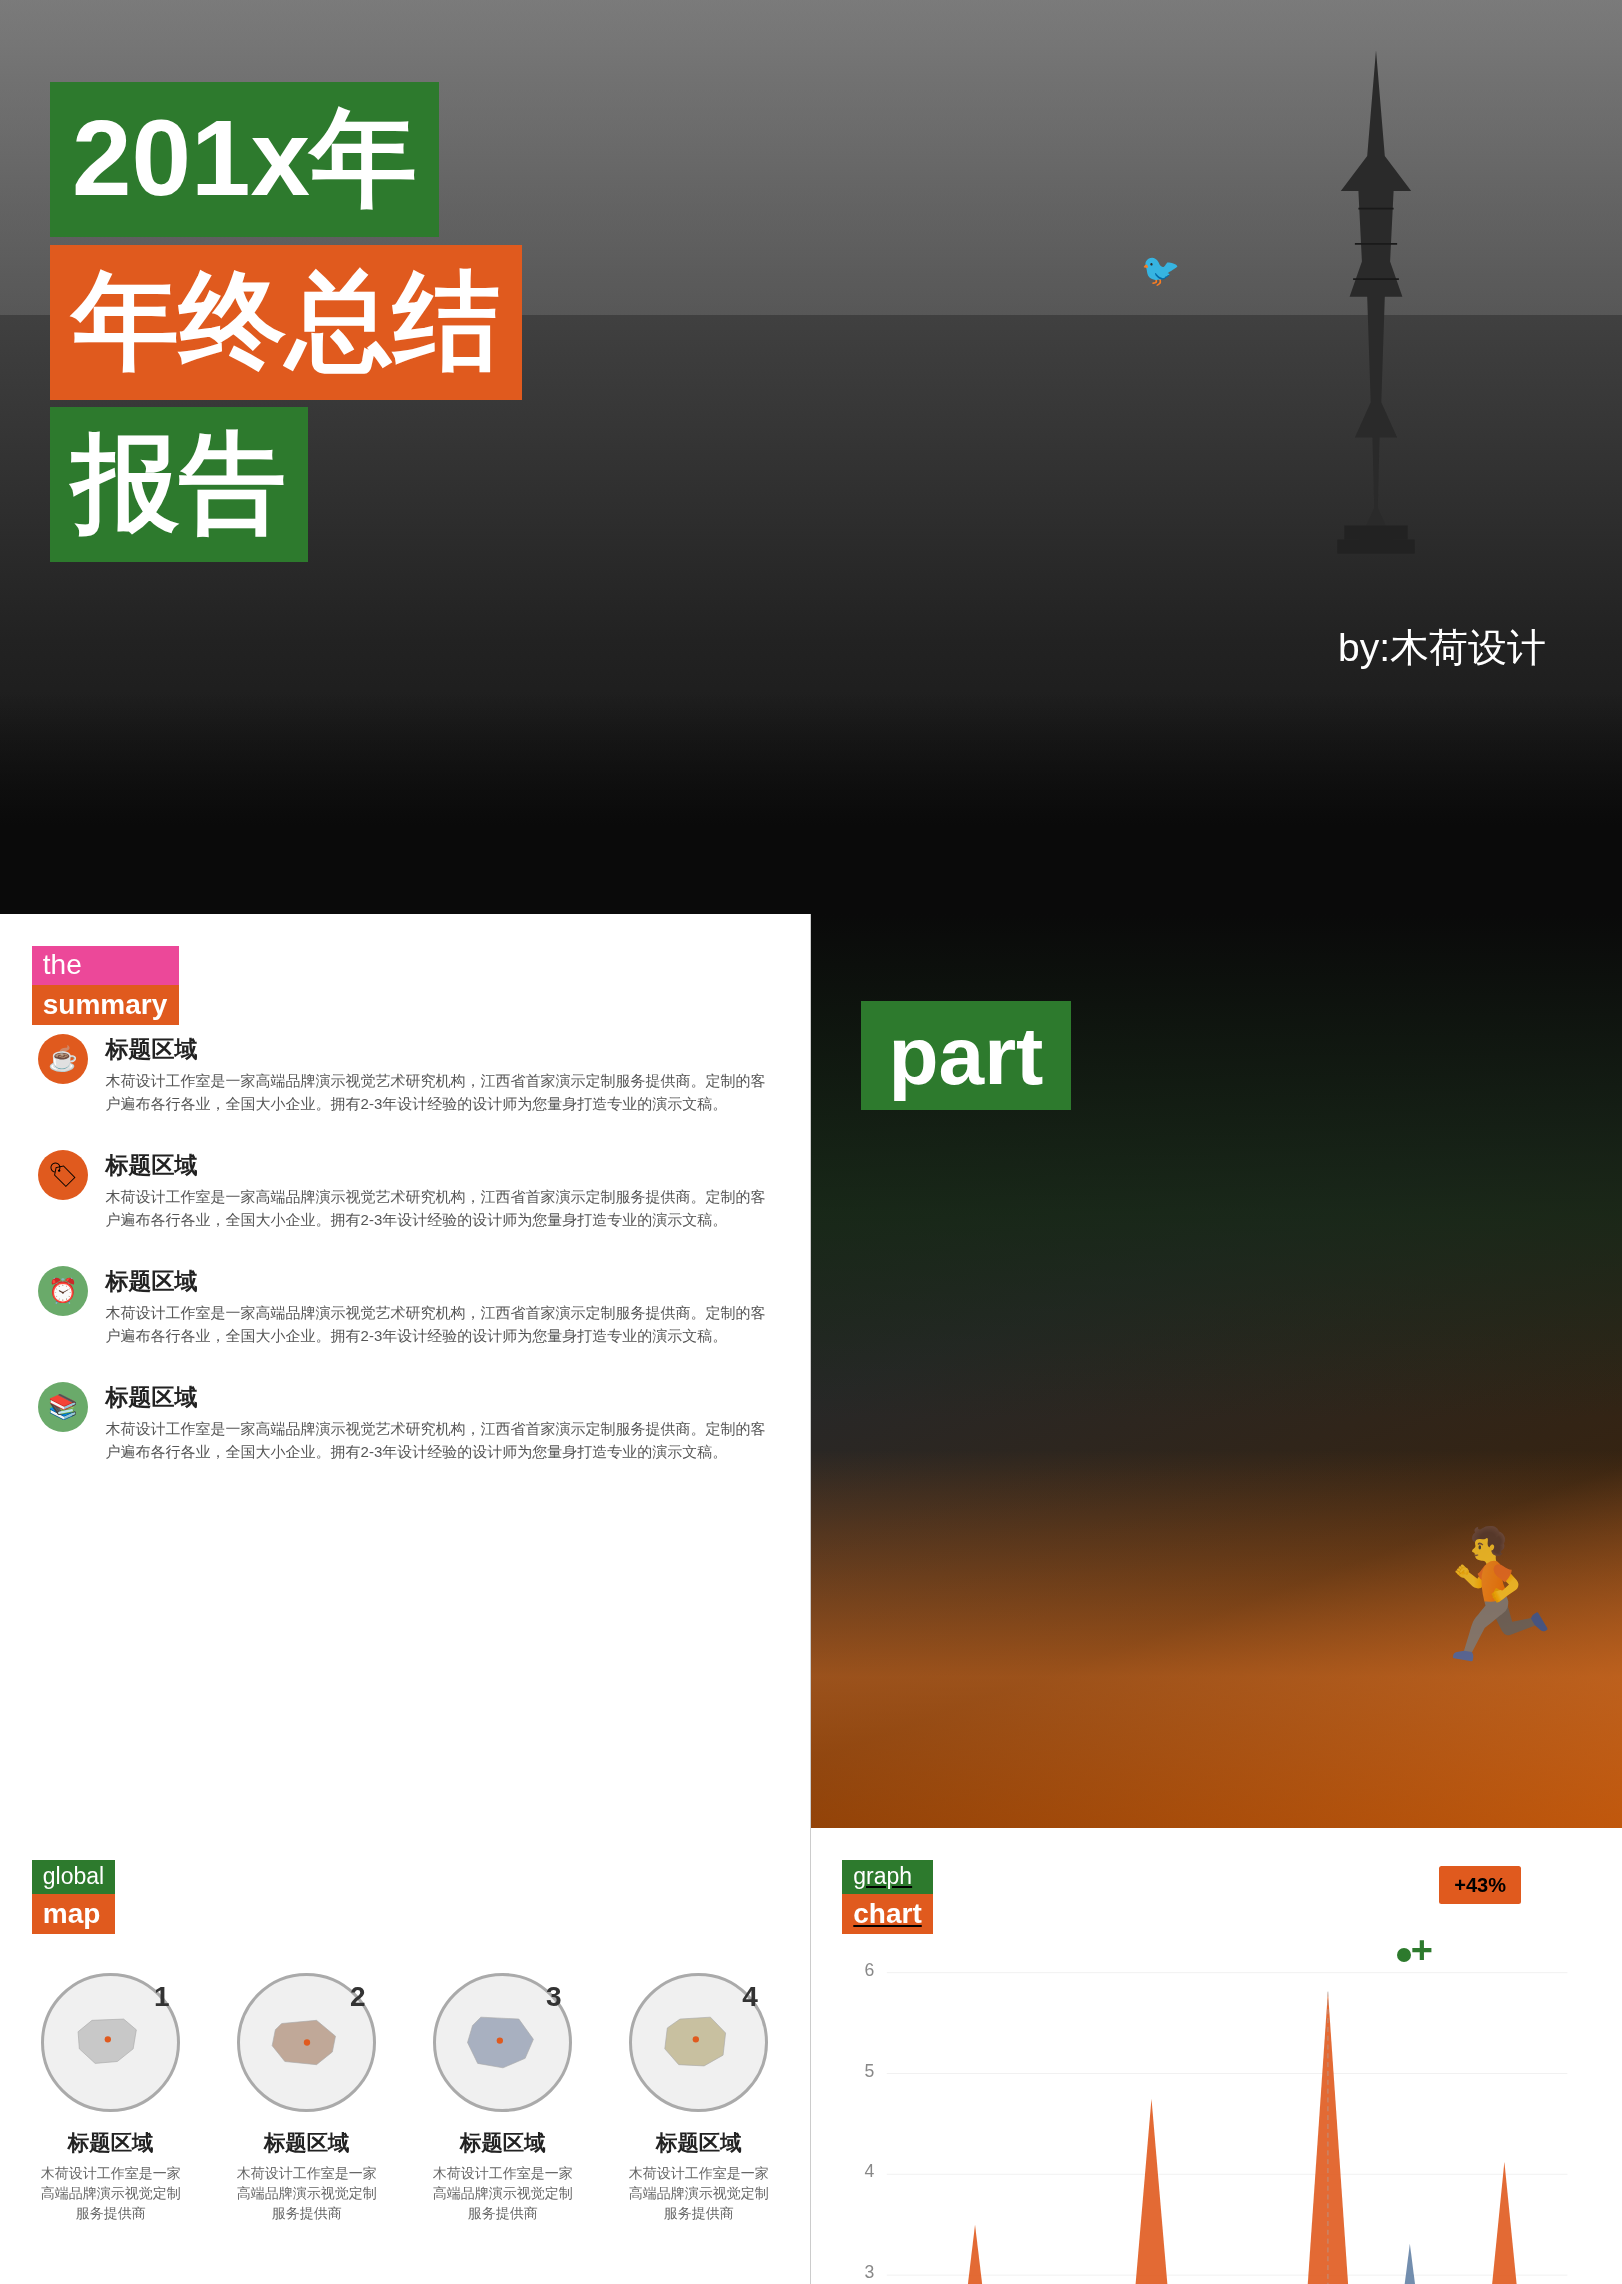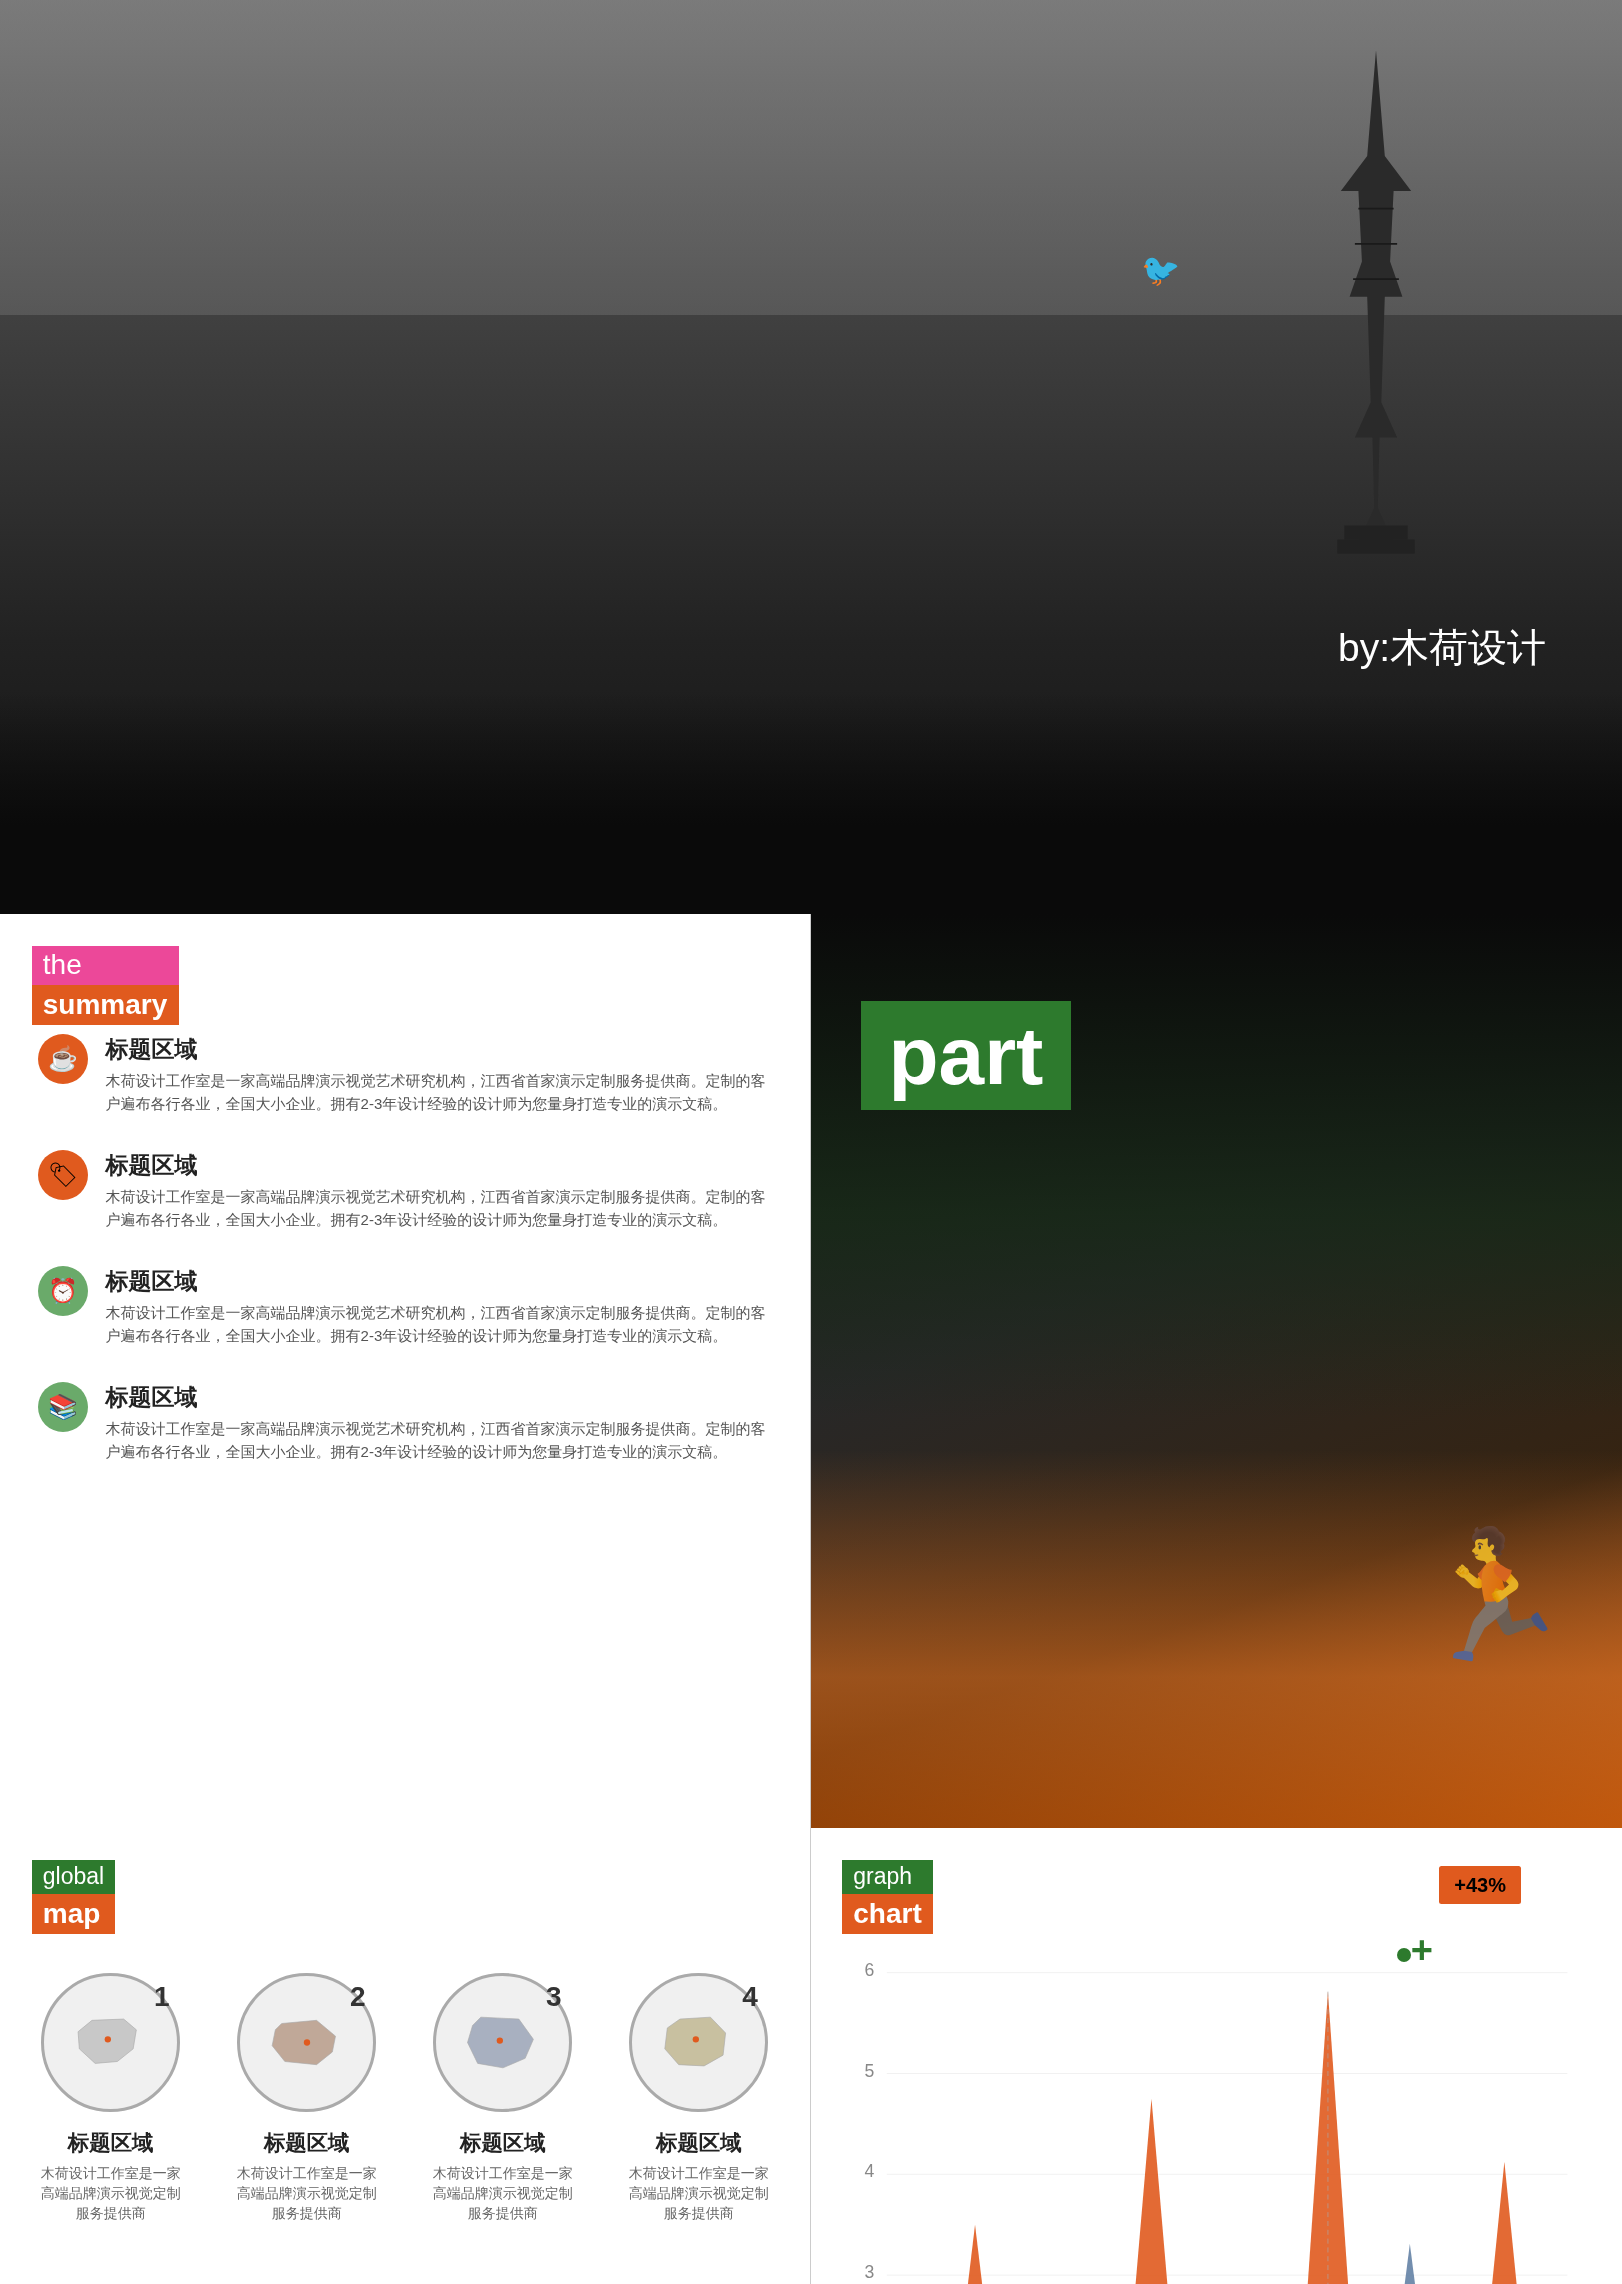--- a/index.html
+++ b/index.html
@@ -44,20 +44,25 @@
 
     <line x1="40" y1="90" x2="60" y2="90" stroke="#1a1a1a" stroke-width="1"></line>
     <line x1="38" y1="110" x2="62" y2="110" stroke="#1a1a1a" stroke-width="1"></line>
     <line x1="37" y1="130" x2="63" y2="130" stroke="#1a1a1a" stroke-width="1"></line>
   </svg>
 
   <div style="position:absolute;bottom:0;left:0;right:0;height:221px;background:linear-gradient(to top,#0a0a0a 40%,transparent);"></div>
 
   <div style="position:absolute;top:252px;right:441px;color:#111;font-size:31.5px;">🐦</div>
 
+  <div style="position:absolute;top:82px;left:50px;">
+    <div style="background:#2d7a2d;color:white;font-size:107px;font-weight:bold;padding:5px 22px;display:inline-block;margin-bottom:7.6px;">201x年</div>
+    <div style="background:#e05a1e;color:white;font-size:107px;font-weight:bold;padding:5px 22px;display:block;margin-bottom:7.6px;">年终总结</div>
+    <div style="background:#2d7a2d;color:white;font-size:107px;font-weight:bold;padding:5px 22px;display:inline-block;">报告</div>
+  </div>
 
   <div style="position:absolute;bottom:239px;right:76px;color:white;font-size:39px;">by:木荷设计</div>
 </div>
 
 <div class="slide-row">
 
   <div style="width:811px;height:914px;background:white;position:relative;overflow:hidden;border-right:1.3px solid #ccc;">
 
     <div style="position:absolute;top:31.5px;left:31.5px;">
       <span style="background:#ec4899;color:white;font-size:28px;padding:3.8px 11.3px;display:block;">the</span>
@@ -175,21 +180,21 @@
         </div>
         <div style="font-size:21.4px;font-weight:bold;color:#222;margin-bottom:7.6px;text-align:center;">标题区域</div>
         <div style="font-size:14px;color:#666;text-align:center;line-height:1.4;">木荷设计工作室是一家高端品牌演示视觉定制服务提供商</div>
       </div>
     </div>
 
   </div>
 
   <div style="width:812px;height:914px;background:white;position:relative;overflow:hidden;">
 
-    <div style="position:absolute;top:31.5px;left:31.5px;">
+    <div style="position:absolute;top:31.5px;left:31.5px;text-decoration:underline;">
       <span style="background:#2d7a2d;color:white;font-size:23px;padding:3.8px 11.3px;display:block;">graph</span>
       <span style="background:#e05a1e;color:white;font-size:28px;font-weight:bold;padding:3.8px 11.3px;display:block;">chart</span>
     </div>
 
     <div style="position:absolute;top:38px;right:101px;background:#e05a1e;color:#000000;font-size:20px;font-weight:bold;padding:7.6px 15px;border-radius:2.5px;">+43%</div>
     <div style="position:absolute;top:101px;right:189px;color:#2d7a2d;font-size:38px;font-weight:bold;">+</div>
 
     <div style="position:absolute;top:120px;right:211px;width:14px;height:14px;background:#2d7a2d;border-radius:50%;"></div>
 
     <svg style="position:absolute;top:113px;left:38px;right:31.5px;" width="731" height="662" viewBox="0 0 1160 1050">

